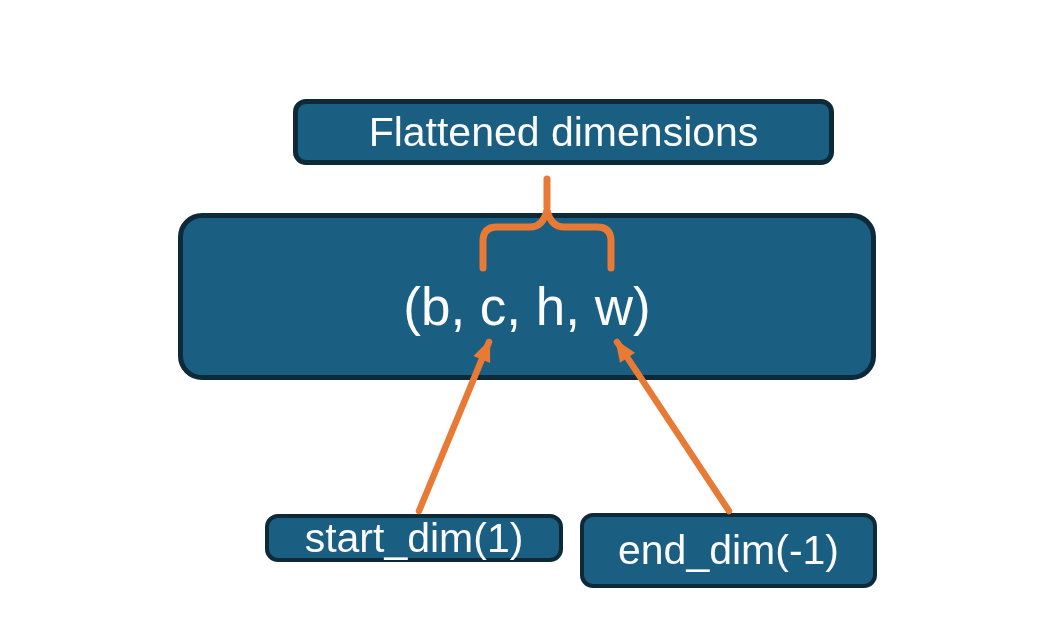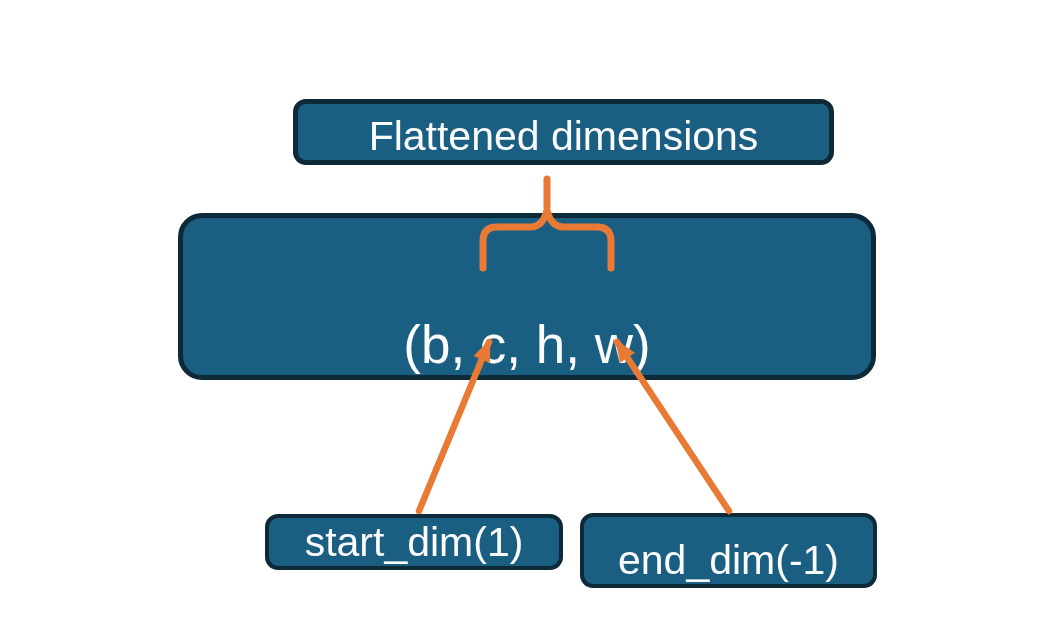--- a/index.html
+++ b/index.html
@@ -15,21 +15,21 @@
     font-family: "Liberation Sans", sans-serif;
     overflow: hidden;
   }
   .node {
     position: absolute;
     box-sizing: border-box;
     background: #1a5f82;
     border: 4px solid #0e2a38;
     border-radius: 13px;
     display: flex;
-    align-items: flex-end;
+    align-items: center;
     justify-content: center;
     color: #fbfbfb;
     white-space: nowrap;
   }
   .title-box {
     left: 293px;
     top: 99px;
     width: 541px;
     height: 66px;
     border-width: 5px;
@@ -45,21 +45,21 @@
     font-size: 53px;
     padding-top: 20px;
   }
   .param-box {
     font-size: 41px;
   }
   .start-box {
     left: 265px;
     top: 514px;
     width: 298px;
-    height: 56px;
+    height: 48px;
   }
   .end-box {
     left: 580px;
     top: 513px;
     width: 297px;
     height: 75px;
   }
   .overlay {
     position: absolute;
     inset: 0;

